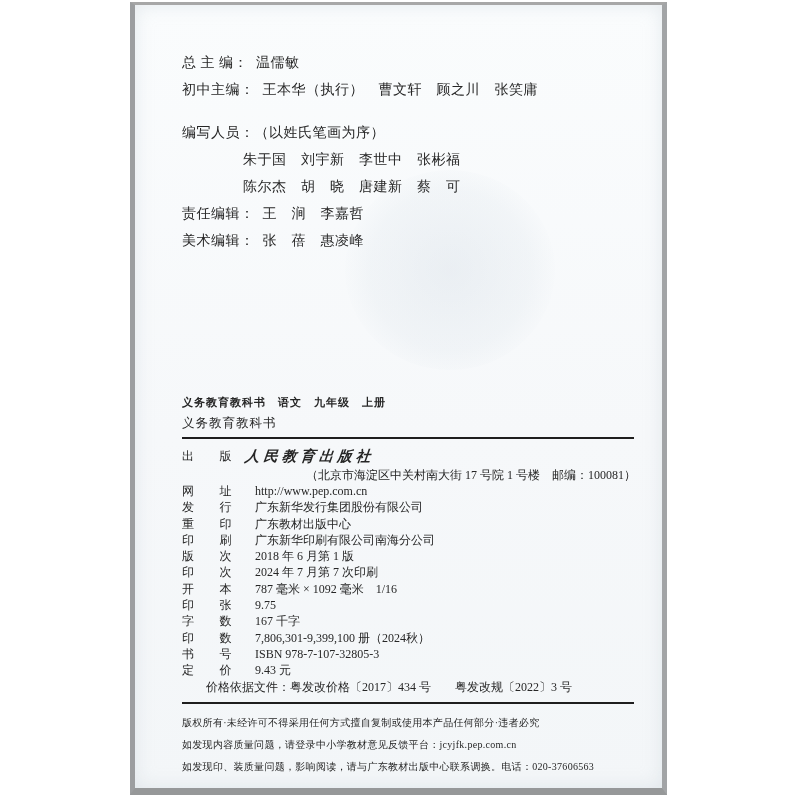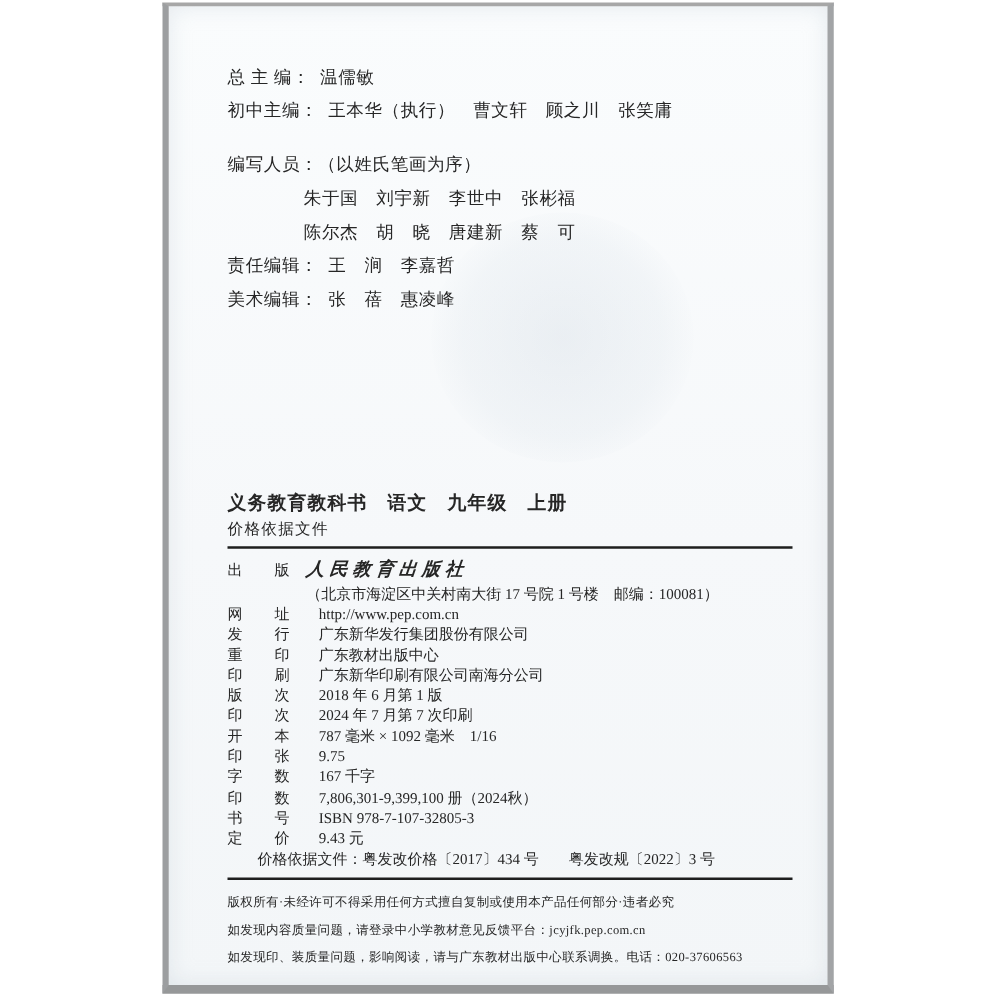--- a/index.html
+++ b/index.html
@@ -63,21 +63,21 @@
     padding-left: 61px;
     line-height: 27px;
     white-space: pre;
     letter-spacing: 0.5px;
   }
   
   .book-block { margin-top: 139px; }
   .book-title {
     font-family: "Liberation Sans", "DejaVu Sans", sans-serif;
     font-weight: 700;
-    font-size: 15px;
+    font-size: 11px;
     line-height: 19px;
     letter-spacing: 1px;
     white-space: pre;
   }
   .book-byline {
     font-size: 12.5px;
     line-height: 22px;
     letter-spacing: 1px;
   }
   .rule {
@@ -104,20 +104,21 @@
     font-weight: 700;
     font-size: 14.5px;
     letter-spacing: 4px;
     transform: skewX(-6deg);
     display: inline-block;
   }
   .pub-address {
     padding-left: 63px;
     line-height: 16px;
     white-space: pre;
+    text-align: right;
   }
   .price-basis { line-height: 16.3px; white-space: pre; margin-left: 24px; }
   
   .notice-block {
     margin-top: 8px;
     font-size: 10px;
   }
   .notice-line {
     line-height: 22px;
     letter-spacing: 0.3px;
@@ -154,21 +155,21 @@
           <span class="ed-value">王　涧　李嘉哲</span>
         </div>
         <div class="ed-row">
           <span class="ed-label">美术编辑：</span>
           <span class="ed-value">张　蓓　惠凌峰</span>
         </div>
       </div>
 
       <div class="book-block">
         <div class="book-title">义务教育教科书　语文　九年级　上册</div>
-        <div class="book-byline">价格依据文件</div>
+        <div class="book-byline">义务教育教科书</div>
         <div class="rule rule-top"></div>
       </div>
 
       <div class="pub-block">
         <div class="pub-row pub-row-publisher">
           <span class="pub-label">出　　版</span>
           <span class="publisher-logo">人民教育出版社</span>
         </div>
         <div class="pub-address">（北京市海淀区中关村南大街 17 号院 1 号楼　邮编：100081）</div>
 

